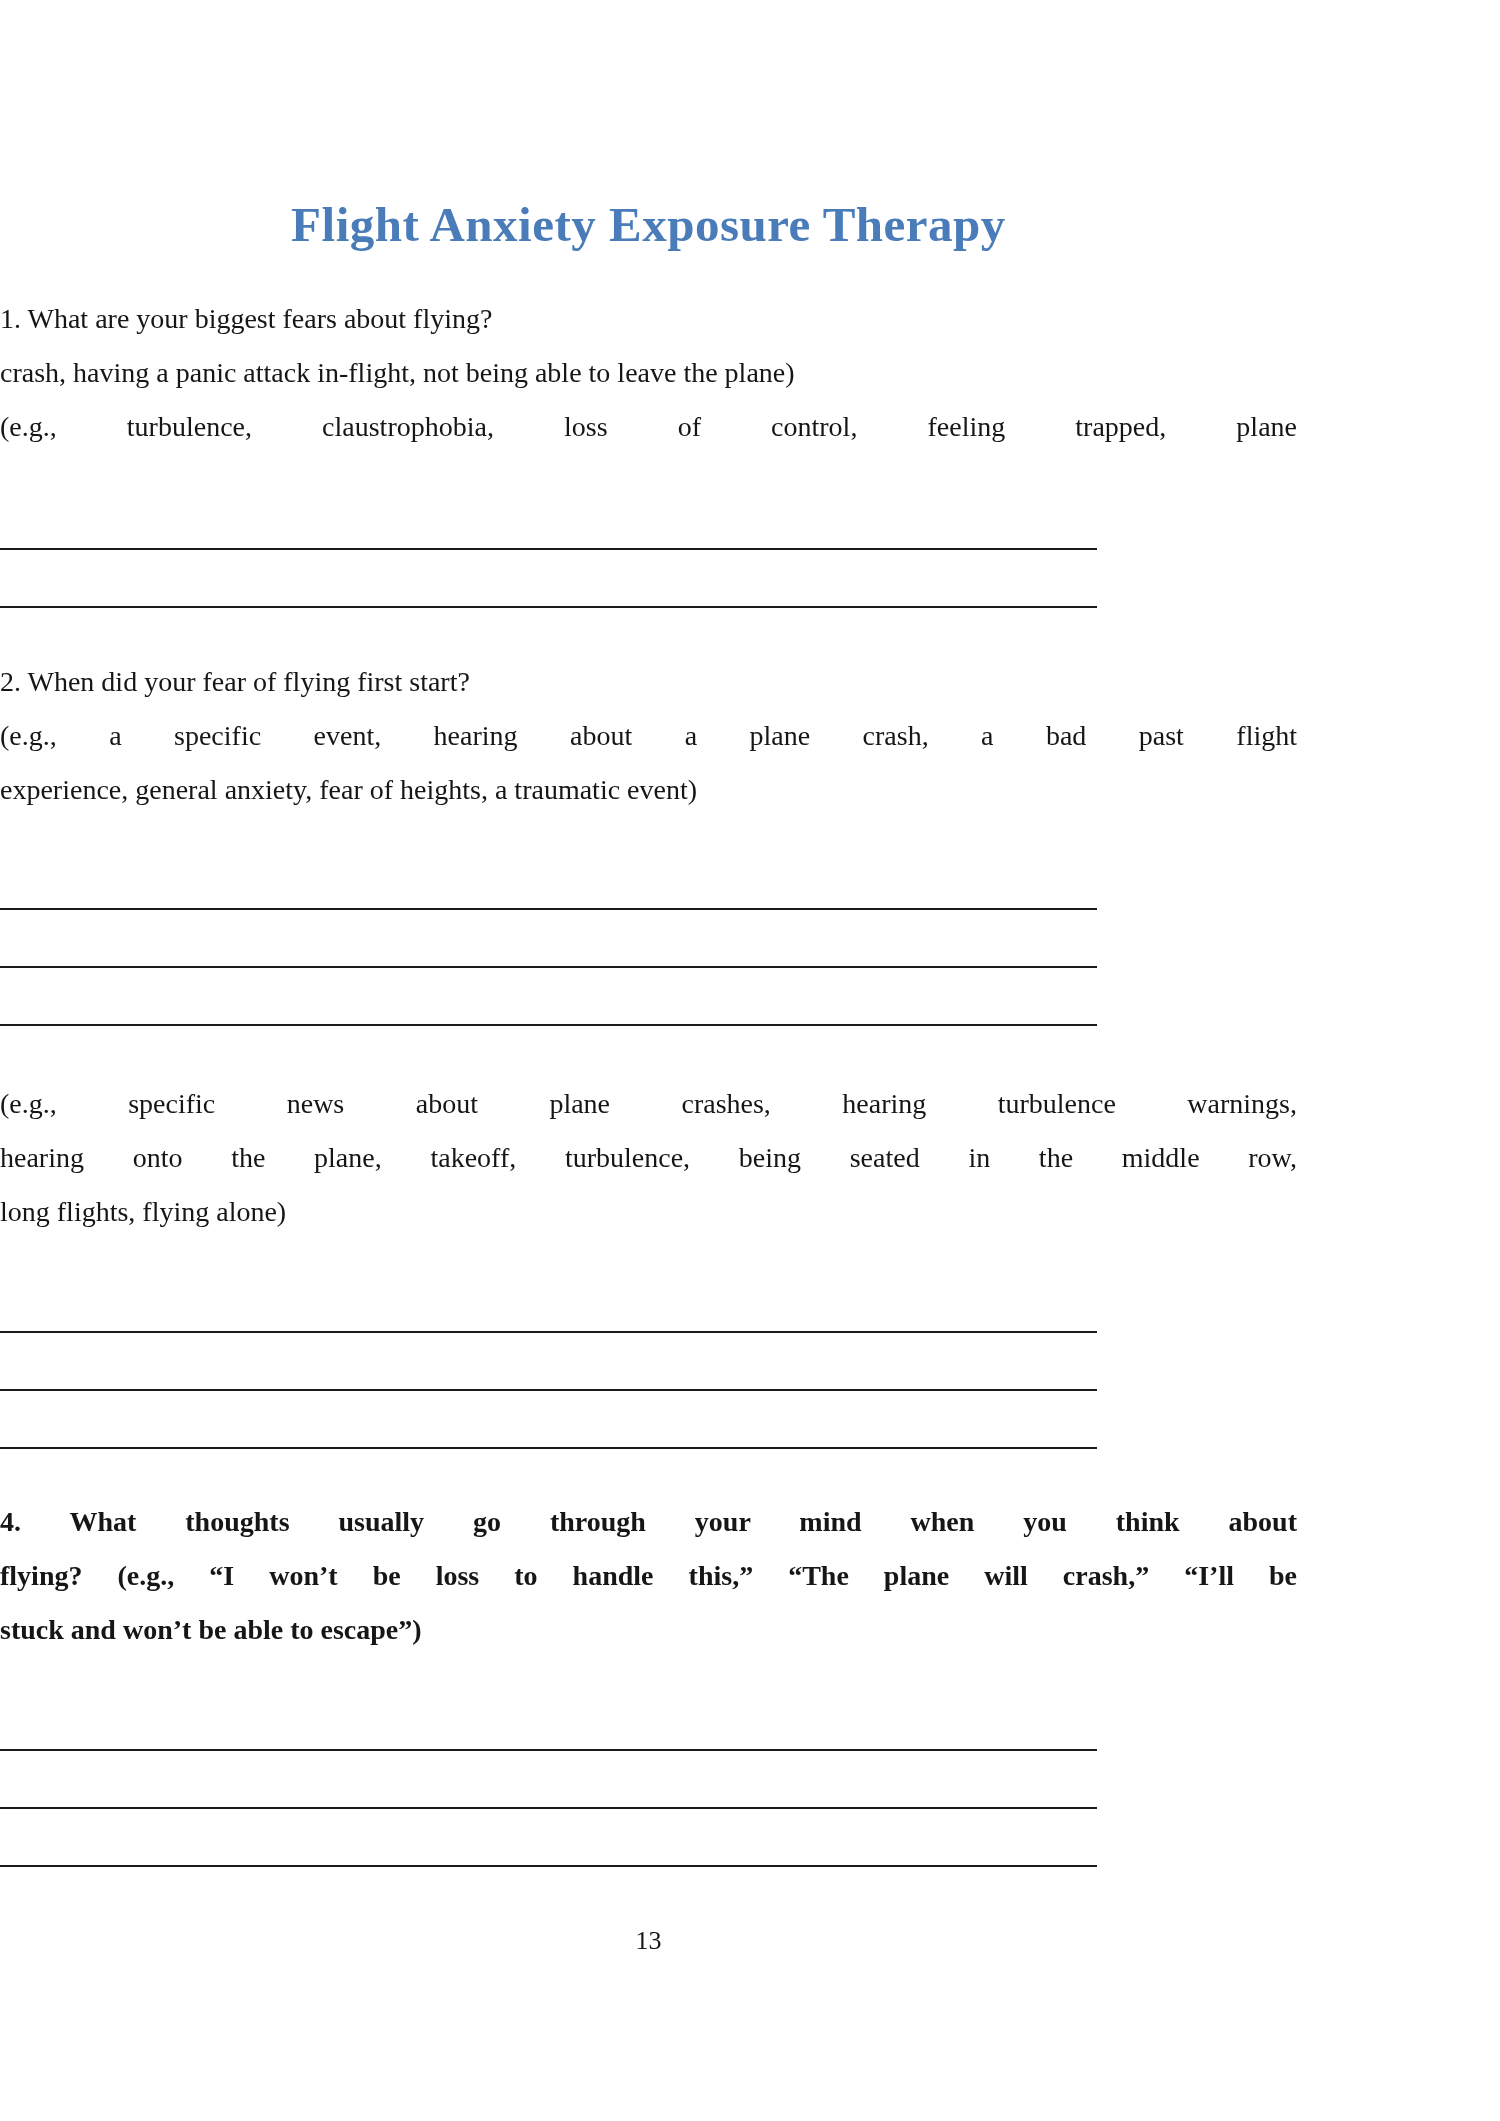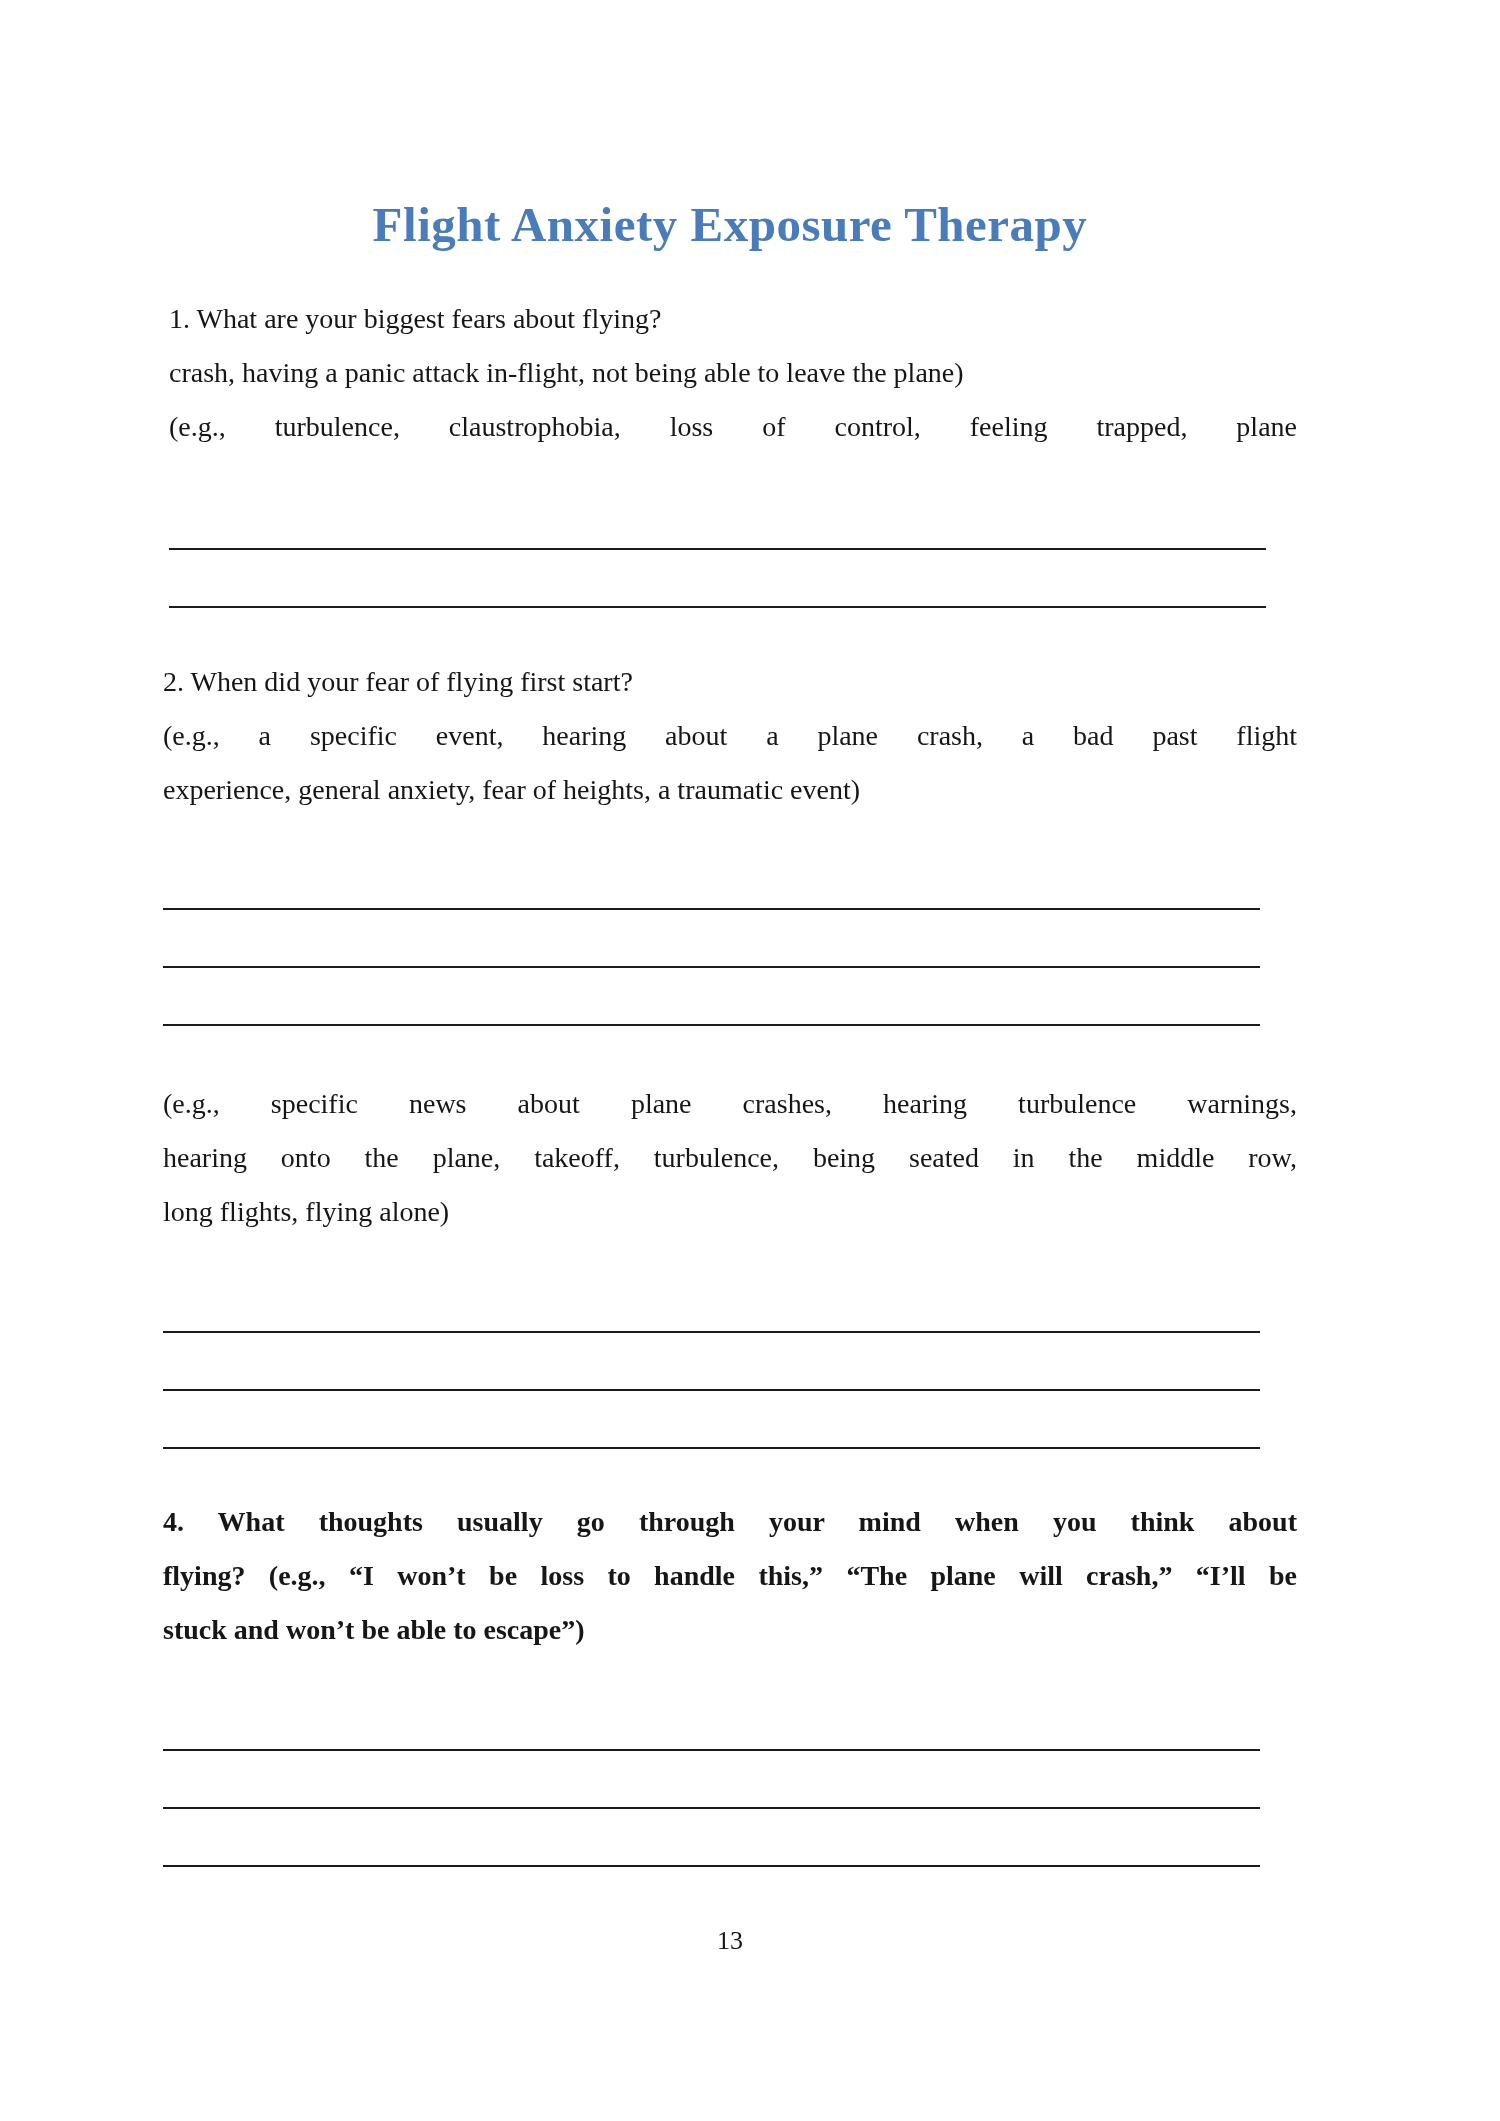--- a/index.html
+++ b/index.html
@@ -4,33 +4,32 @@
 <style>
   html, body { margin: 0; padding: 0; }
   body {
     width: 1500px; height: 2121px;
     background: #ffffff;
     font-family: "Liberation Serif", serif;
     color: #161616;
     overflow: hidden;
   }
   .content {
-    padding-left: 163px;
     padding-right: 203px; 
   }
   .title {
     margin: 196px 0 0 0;
     font-size: 49px;
     line-height: 58px;
     font-weight: bold;
     text-align: center;
     letter-spacing: 0.5px;
   }
   .q { margin: 0; }
-  .q1 { margin-top: 38px; margin-left: 6px; }
+  .q1 { margin-top: 38px; }
   .q2 { margin-top: 47px; }
   .q3 { margin-top: 51px; }
   .q4 { margin-top: 46px; font-weight: bold; }
   .line {
     font-size: 28px;
     line-height: 54px;
     white-space: normal;
   }
   .just {
     text-align: justify;

